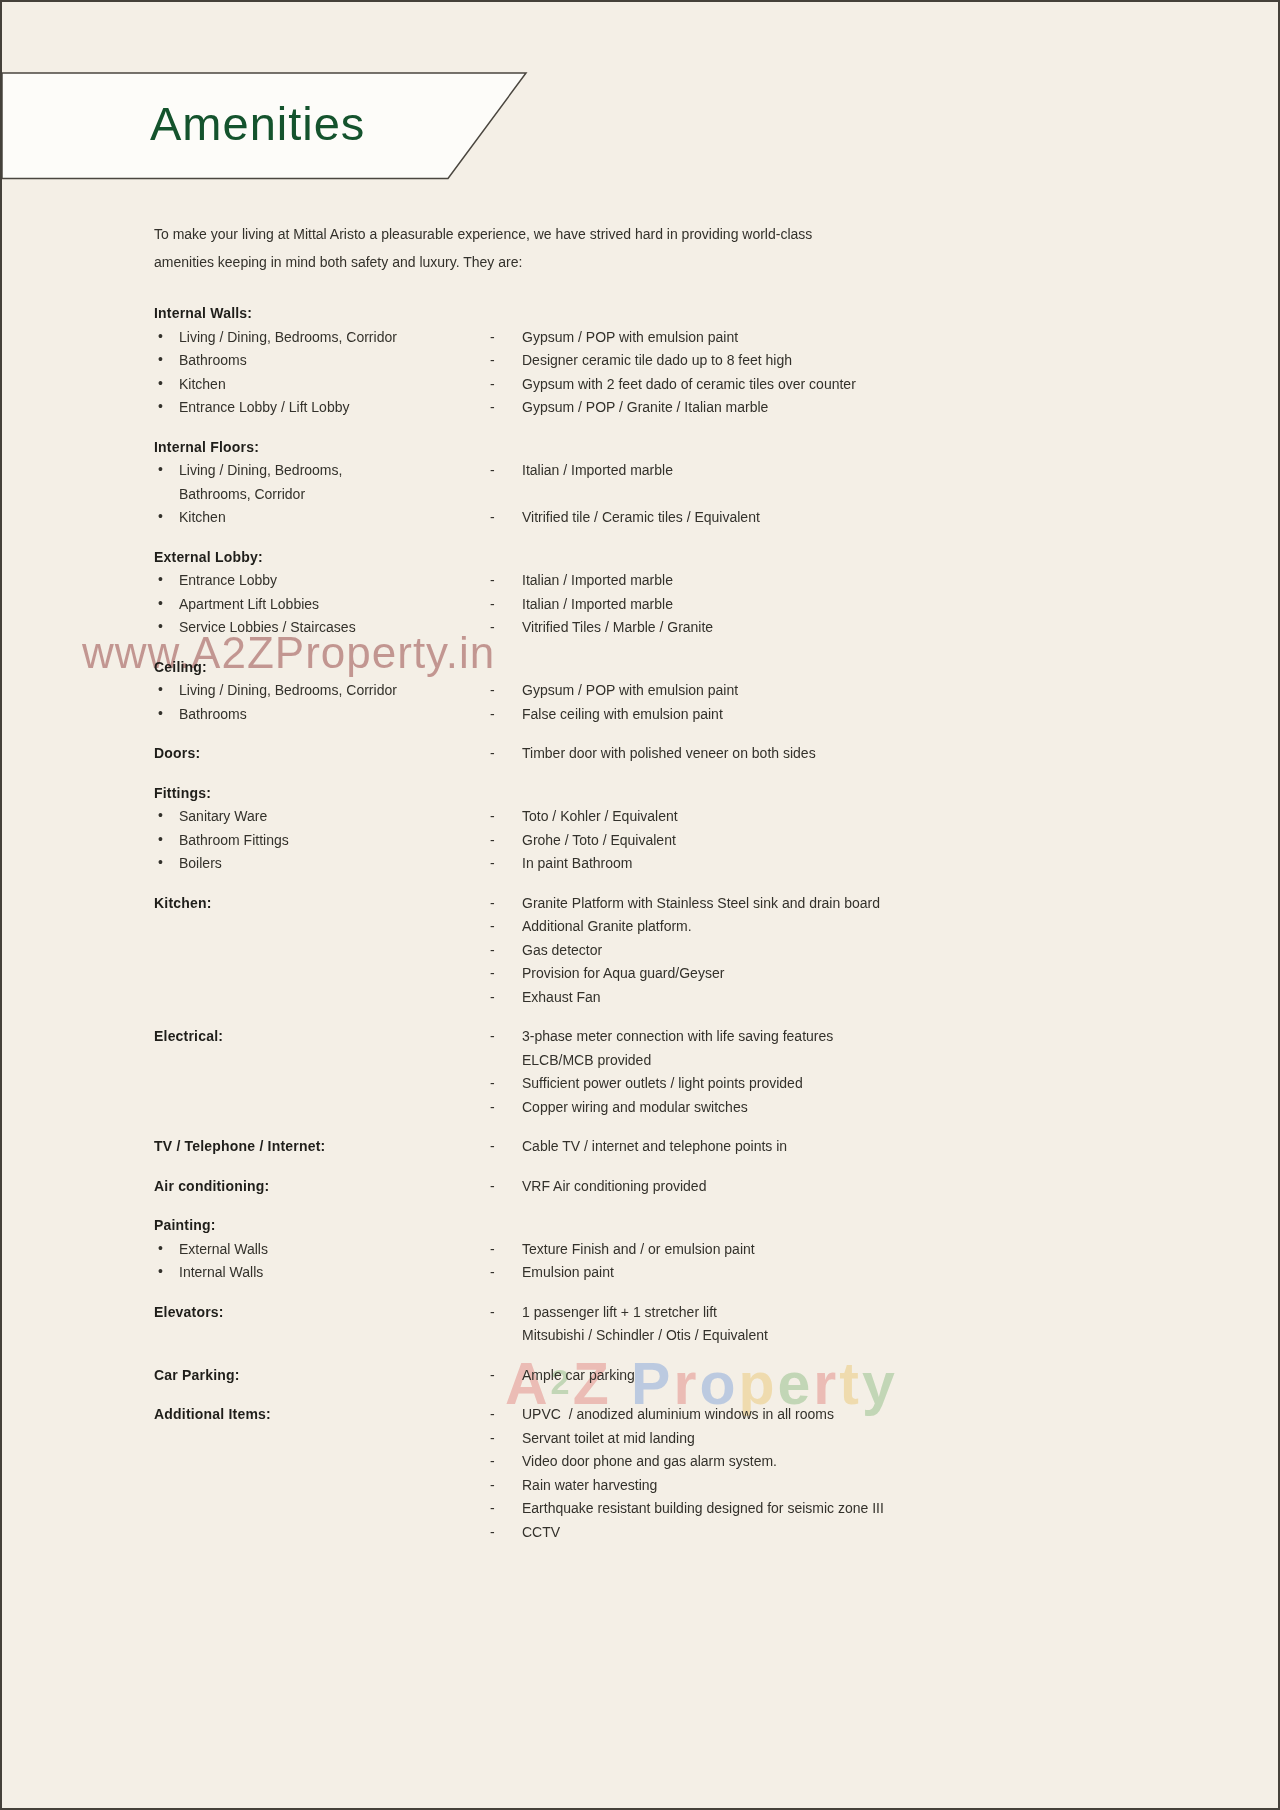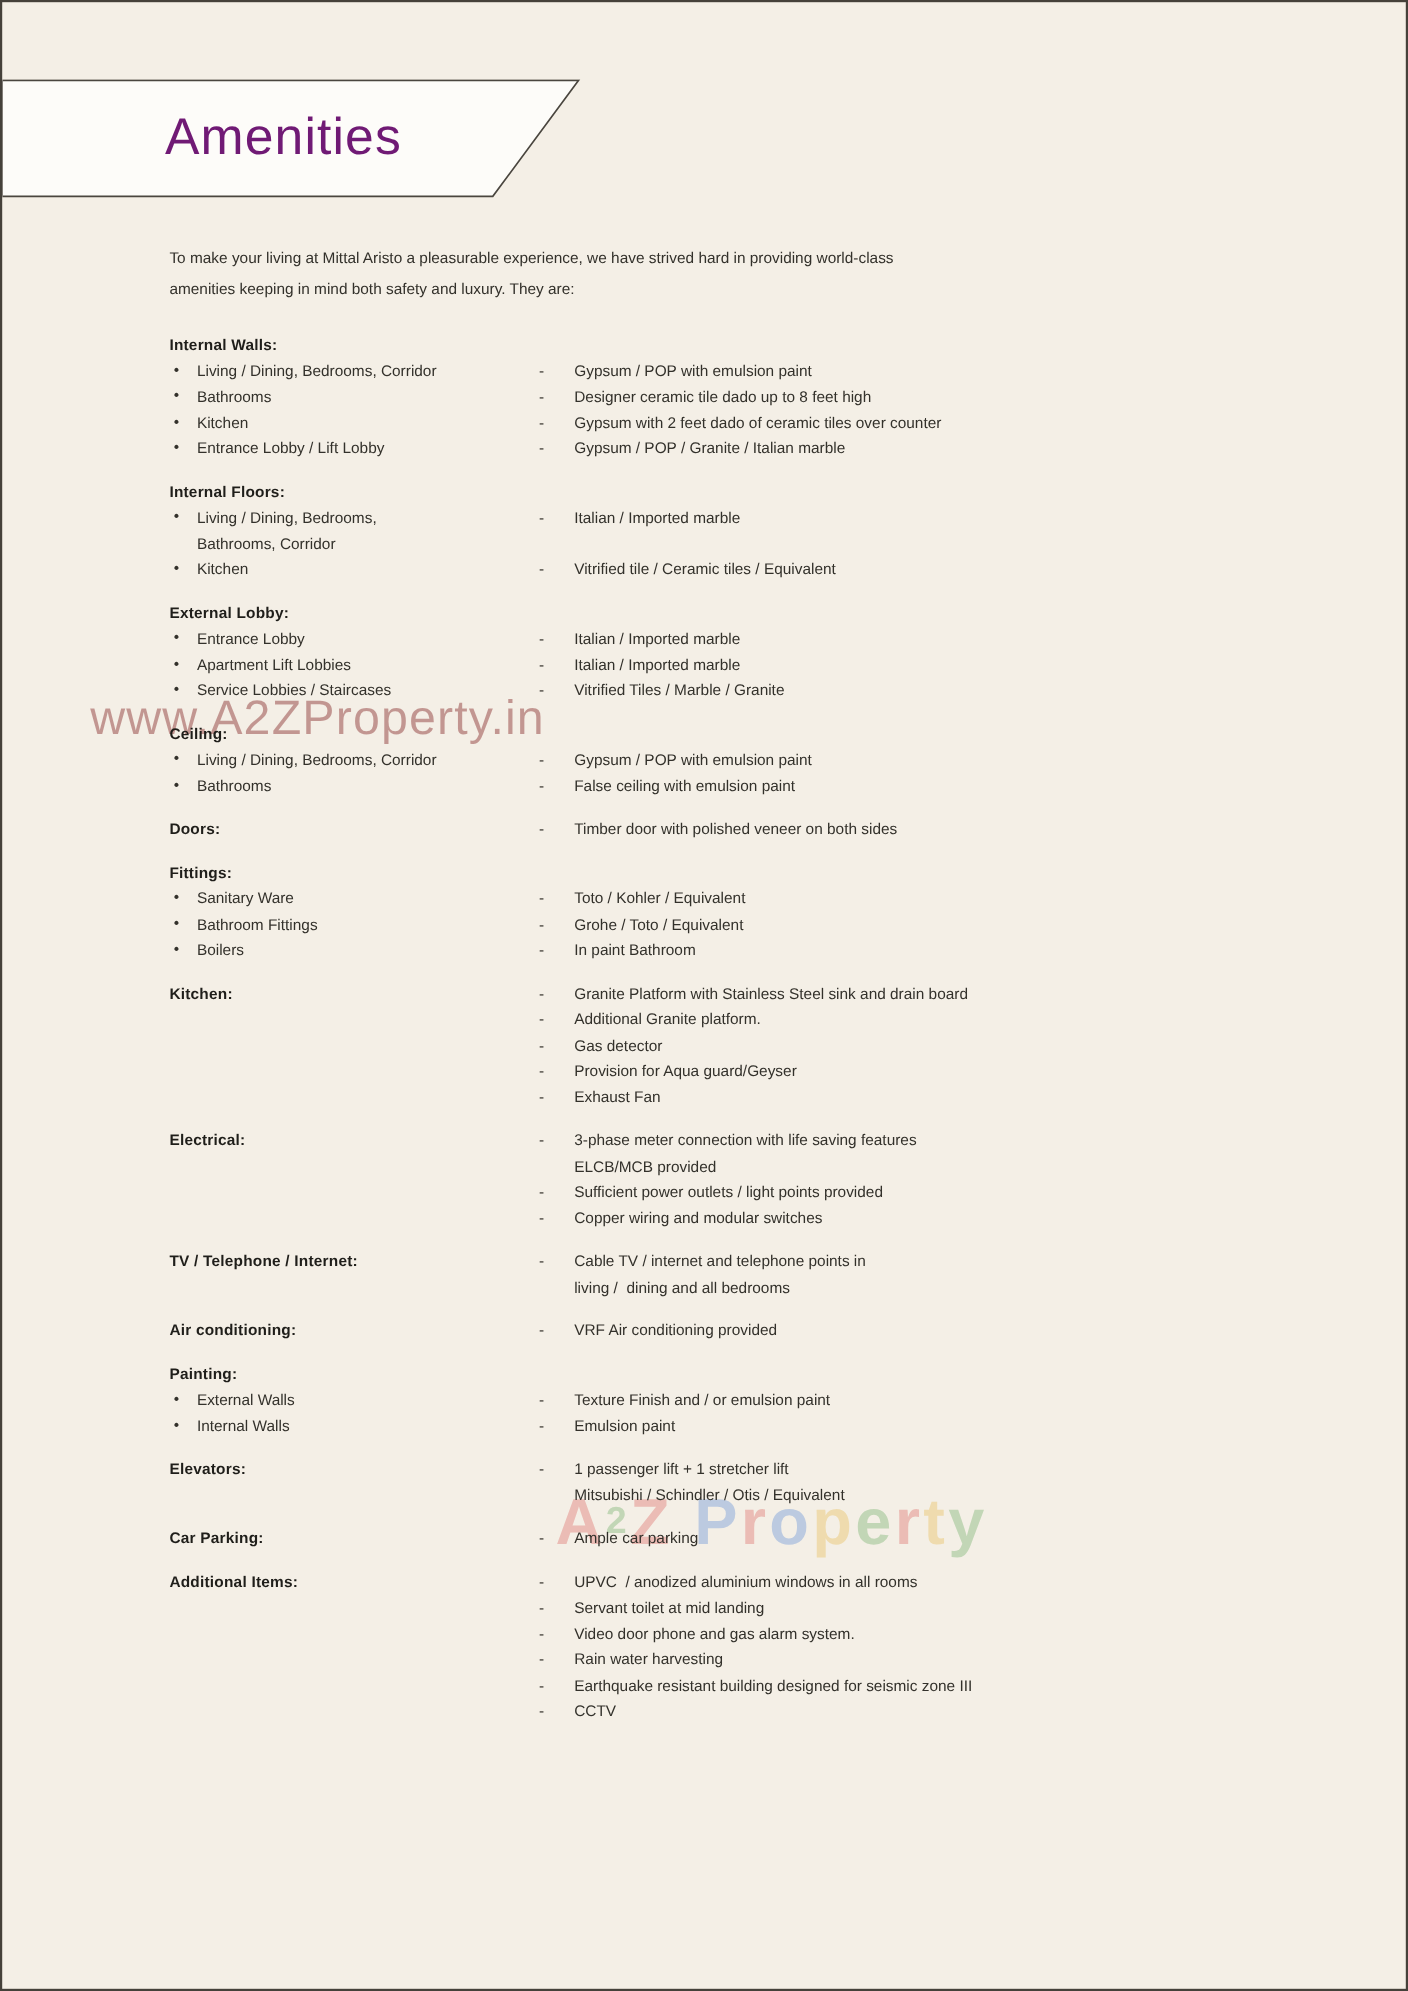--- a/index.html
+++ b/index.html
@@ -6,21 +6,21 @@
   body{width:1280px;height:1810px;font-family:"Liberation Sans",sans-serif;}
   .page{
     position:relative;width:1280px;height:1810px;box-sizing:border-box;
     background:#f4efe6;border:2px solid #45413a;overflow:hidden;
   }
   
   .banner{position:absolute;left:0;top:70px;width:545px;height:108px;}
   .banner svg{position:absolute;left:0;top:0;}
   .banner-title{
     position:absolute;left:148px;top:50%;transform:translateY(-54%);
-    font-size:47px;font-weight:300;color:#701a75;letter-spacing:1px;
+    font-size:47px;font-weight:300;color:#14532d;letter-spacing:1px;
   }
   
   .content{position:absolute;left:152px;top:218px;width:1010px;color:#33312b;font-size:14px;}
   .intro{line-height:28px;margin:0 0 26px 0;}
   .section{margin:16px 0 13px 0;}
   .row{display:grid;grid-template-columns:336px 32px auto;align-items:start;line-height:23.5px;}
   .cell-left{position:relative;}
   .cell-left.indent{padding-left:25px;}
   .bullet{position:absolute;left:4px;top:-1px;}
   .section-title{font-weight:bold;color:#1f1e1a;letter-spacing:0.2px;}
@@ -220,25 +220,20 @@
             <div class="cell-dash">-</div>
             <div class="cell-right">Copper wiring and modular switches</div>
           </div>
         </div>
         <div class="section">
           <div class="row">
             <div class="cell-left"><span class="section-title">TV / Telephone / Internet:</span></div>
             <div class="cell-dash">-</div>
             <div class="cell-right">Cable TV / internet and telephone points in</div>
           </div>
-          <div class="row">
-            <div class="cell-left"></div>
-            <div class="cell-dash"></div>
-            <div class="cell-right">living /  dining and all bedrooms</div>
-          </div>
         </div>
         <div class="section">
           <div class="row">
             <div class="cell-left"><span class="section-title">Air conditioning:</span></div>
             <div class="cell-dash">-</div>
             <div class="cell-right">VRF Air conditioning provided</div>
           </div>
         </div>
         <div class="section">
           <div class="row">

